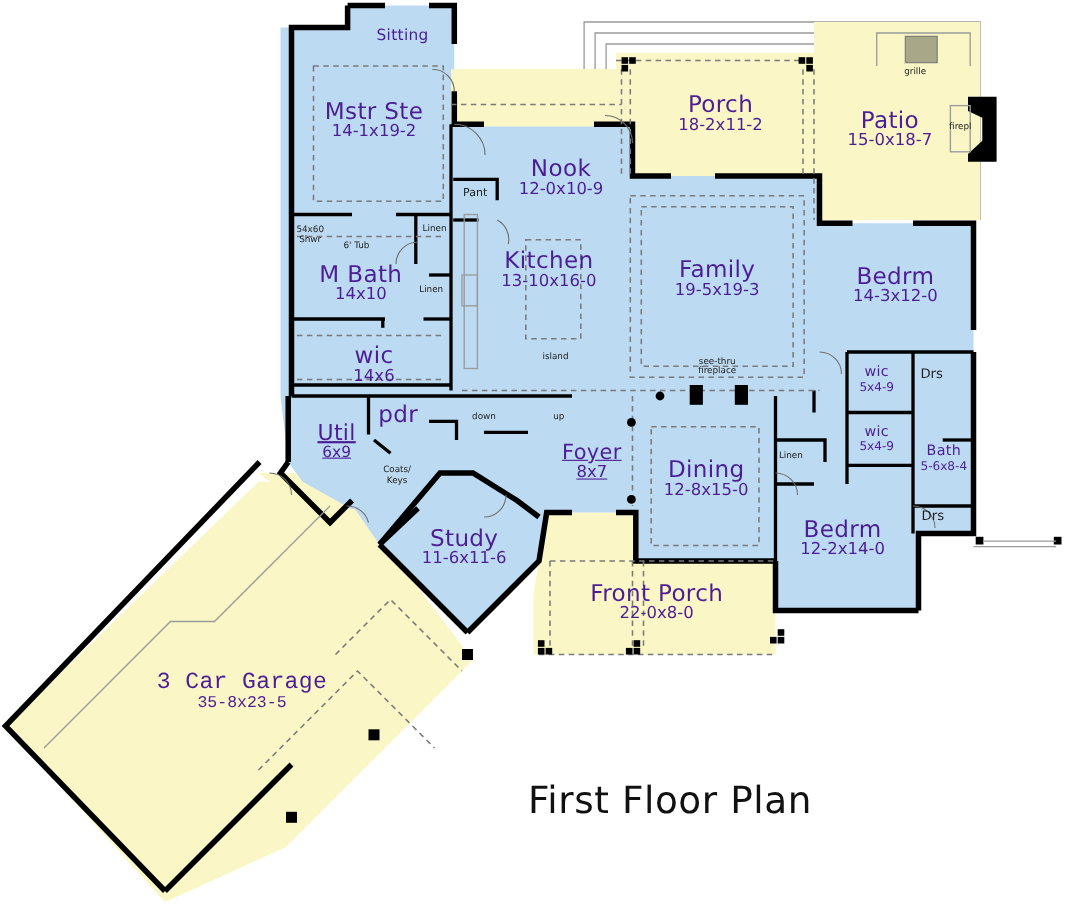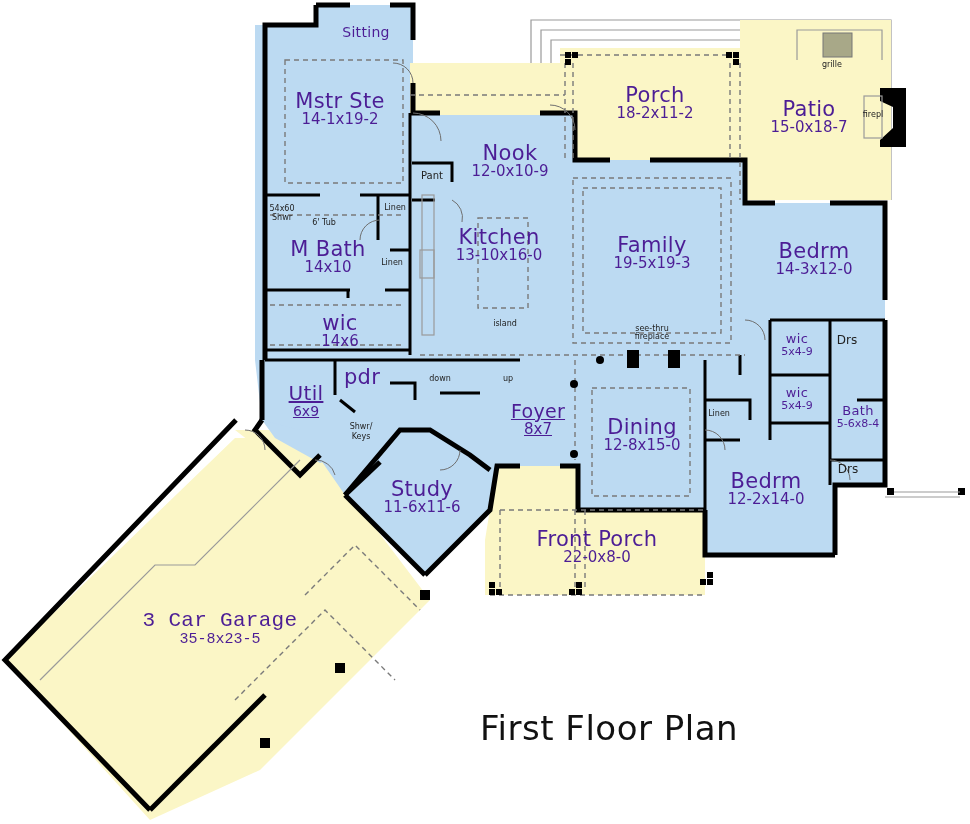--- a/index.html
+++ b/index.html
@@ -288,17 +288,17 @@
 <span class="tiny" style="left:324px; top:218px;">6' Tub</span>
 <span class="tiny" style="left:395px; top:203px;">Linen</span>
 <span class="tiny" style="left:392px; top:258px;">Linen</span>
 <span class="tiny" style="left:719px; top:409px;">Linen</span>
 <span class="tiny" style="left:505px; top:287px;margin-top:32px;">island</span>
 <span class="tiny" style="left:832px; top:60px;">grille</span>
 <span class="tiny" style="left:873px; top:110px;">firepl</span>
 <span class="tiny" style="left:652px; top:325px; white-space:normal; width:44px; text-align:center; line-height:1;">see-thru fireplace</span>
 <span class="tiny" style="left:440px; top:374px;">down</span>
 <span class="tiny" style="left:508px; top:374px;">up</span>
-<span class="tiny" style="left:361px; top:422px; white-space:normal; width:30px; text-align:center; line-height:1.2;">Shwr/ Keys</span>
+<span class="tiny" style="left:361px; top:422px; white-space:normal; width:30px; text-align:center; line-height:1.2;">Coats/ Keys</span>
 <span class="tiny" style="left:847px; top:333px; font-size:12px;">Drs</span>
 <span class="tiny" style="left:848px; top:462px; font-size:12px;">Drs</span>
 
 <div class="title">First Floor Plan</div>
 
 </body></html>

